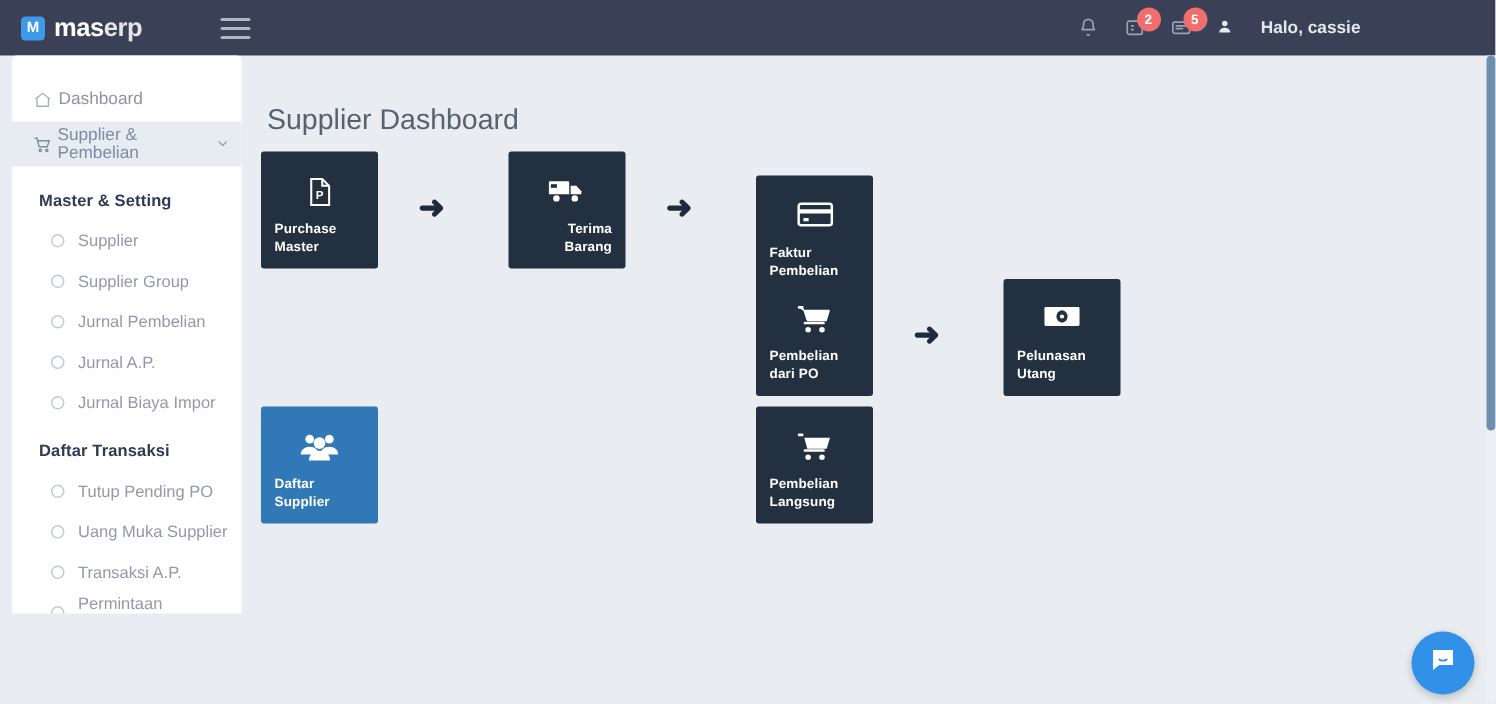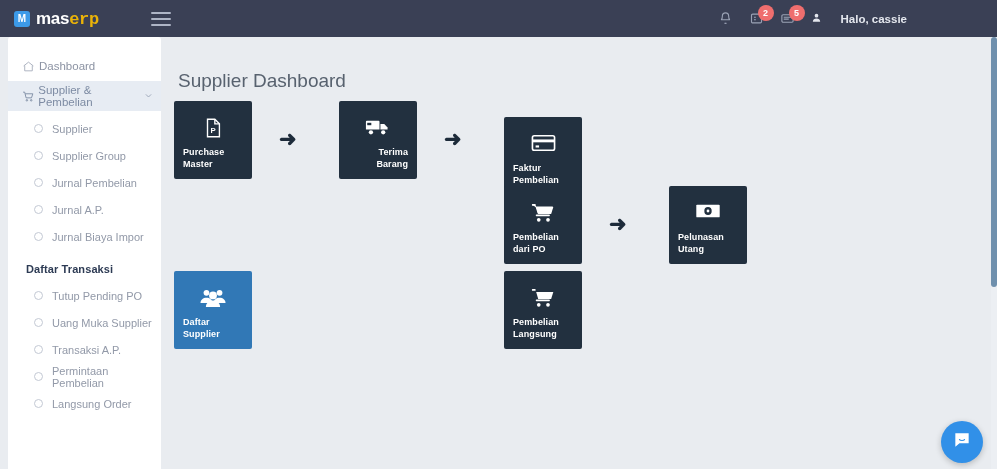--- a/index.html
+++ b/index.html
@@ -20,21 +20,21 @@
   }
   .brand { display: flex; align-items: center; margin-left: 14px; }
   .brand-mark {
     width: 16px; height: 16px; border-radius: 3px;
     background: #3c9ae8;
     display: flex; align-items: center; justify-content: center;
     color: #fff; font-size: 10px; font-weight: bold; line-height: 1;
   }
   .brand-text { margin-left: 6px; font-size: 17px; letter-spacing: -0.3px; }
   .brand-a { color: #ffffff; font-weight: bold; }
-  .brand-b { color: #eab308; font-weight: bold; font-family: Liberation Mono, monospace; }
+  .brand-b { color: #e5e5e5; font-weight: bold; }
 
   .hamburger {
     margin-left: 52px; width: 20px; height: 14px;
     display: flex; flex-direction: column; justify-content: space-between;
     cursor: pointer;
   }
   .hamburger span { display: block; height: 2px; background: #aeb5c6; border-radius: 1px; }
 
   .topbar-right {
     margin-left: auto; display: flex; align-items: center;
@@ -54,21 +54,21 @@
   }
   .user-chip {
     display: flex; align-items: center; gap: 19px;
     color: #e4e7ee; font-size: 11.5px; font-weight: bold;
     cursor: pointer;
   }
 
   
   .sidebar {
     position: absolute; top: 37px; left: 8px;
-    width: 153px; height: 432px;
+    width: 153px; height: 372px;
     background: #ffffff;
     border-radius: 3px 3px 0 0;
     overflow: hidden;
   }
   .side-top { padding: 14px 0 4px 0; }
   .side-row {
     display: flex; align-items: center;
     height: 30px; padding: 0 8px 0 14px;
     font-size: 11.5px; color: #8c93a3;
     cursor: pointer;
@@ -233,20 +233,21 @@
         </span>
         <span>Supplier &amp; Pembelian</span>
         <span class="chev">
           <svg width="9" height="9" viewBox="0 0 24 24" fill="none" stroke="currentColor" stroke-width="2.4">
             <path d="M5 9l7 7 7-7"></path>
           </svg>
         </span>
       </div>
     </div>
 
+    <div class="side-group">Master &amp; Setting</div>
     <div>
       <div class="side-item">
         <span class="radio"></span>
         <span>Supplier</span>
       </div>
       <div class="side-item">
         <span class="radio"></span>
         <span>Supplier Group</span>
       </div>
       <div class="side-item">

